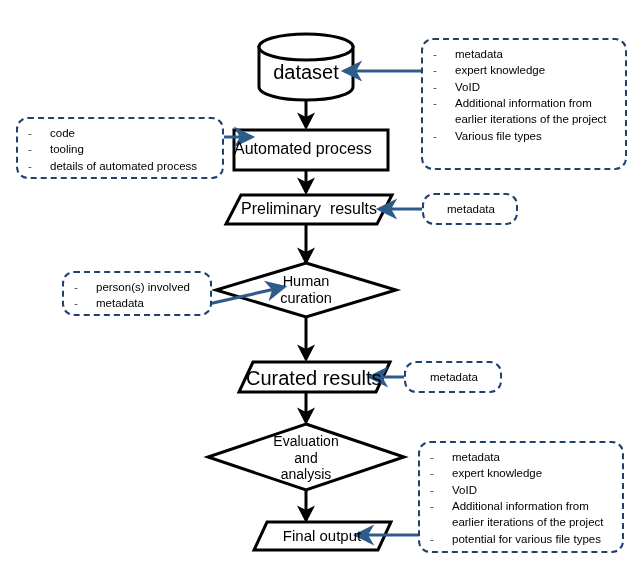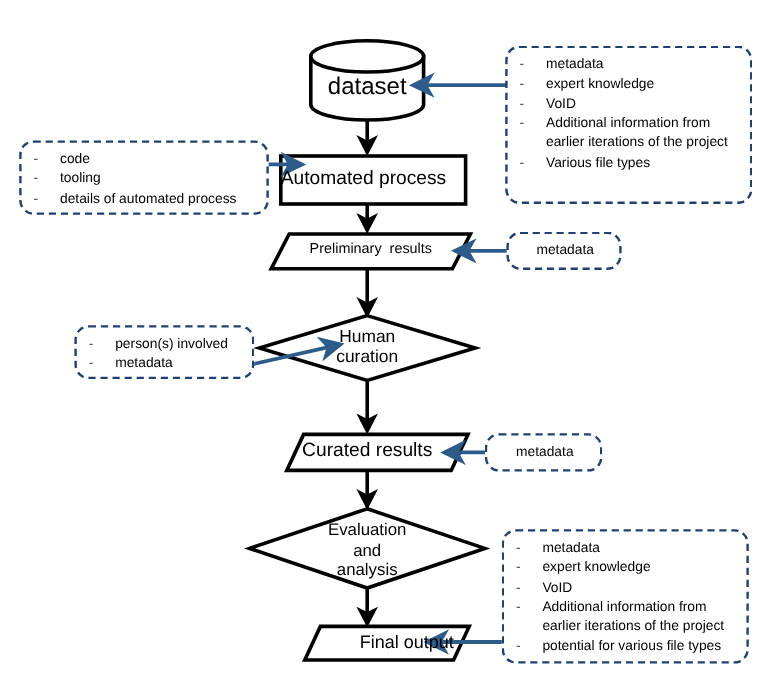--- a/index.html
+++ b/index.html
@@ -113,32 +113,32 @@
     <line x1="186" y1="309" x2="284" y2="287" marker-end="url(#annArrow)"></line>
     <line x1="418" y1="377" x2="370" y2="377" marker-end="url(#annArrow)"></line>
     <line x1="424" y1="535" x2="356" y2="535" marker-end="url(#annArrow)"></line>
   </g>
 </svg>
 
 <div class="node-label" style="left:246px; top:61px; width:120px; font-size:20px;">dataset</div>
 
 <div class="node-label" style="left:234px; top:140px; width:133px; font-size:16px;">Automated process</div>
 
-<div class="node-label" style="left:233px; top:200px; width:152px; font-size:12px;">Preliminary  results</div>
+<div class="node-label" style="left:233px; top:200px; width:152px; font-size:16px;">Preliminary  results</div>
 
 <div class="node-label" style="left:246px; top:273px; width:120px; font-size:14.5px;">Human
 curation</div>
 
-<div class="node-label" style="left:246px; top:367px; width:120px; font-size:16px;">Curated results</div>
+<div class="node-label" style="left:246px; top:367px; width:120px; font-size:20px;">Curated results</div>
 
 <div class="node-label" style="left:251px; top:433px; width:110px; font-size:14px;">Evaluation
 and
 analysis</div>
 
-<div class="node-label" style="left:279px; top:527px; width:120px; font-size:15px;">Final output</div>
+<div class="node-label" style="left:262px; top:527px; width:120px; font-size:15px;">Final output</div>
 
 <div class="ann-box" style="left:421px; top:38px; width:206px; height:132px; font-size:11.5px;">
   <ul class="ann-list">
       <li>
         <span class="ann-bullet">-</span>
         <span class="ann-text">metadata</span>
       </li>
       <li>
         <span class="ann-bullet">-</span>
         <span class="ann-text">expert knowledge</span>

